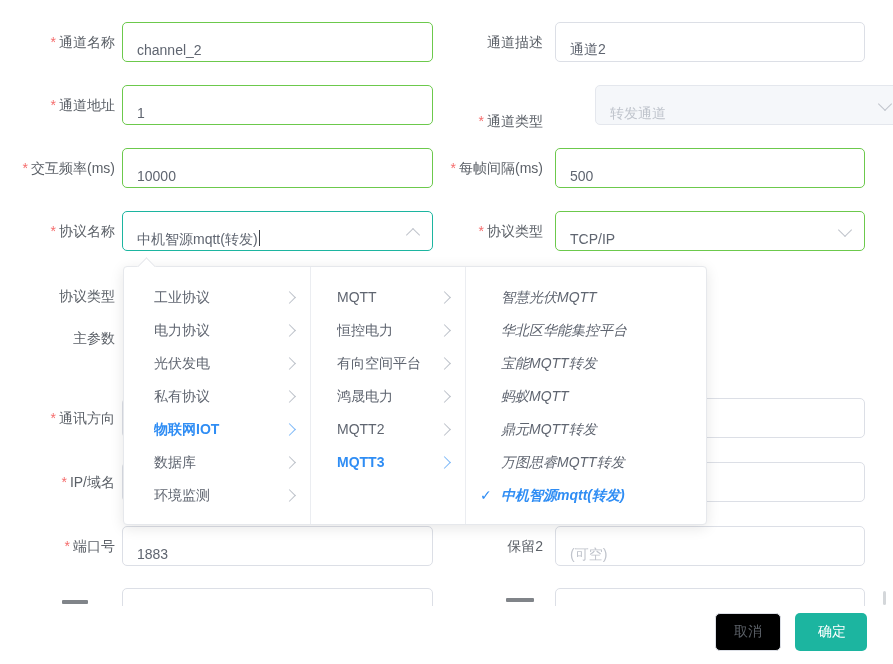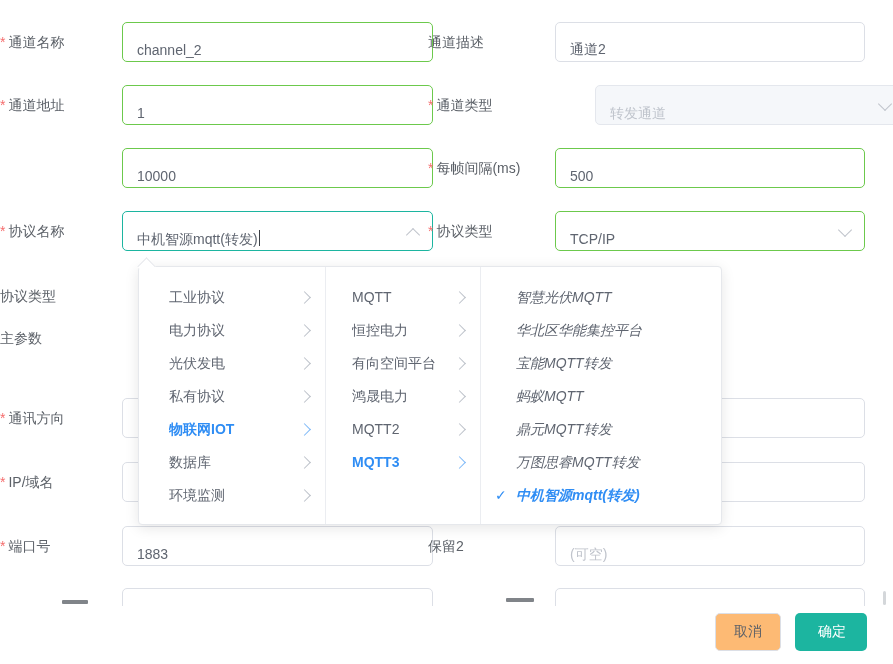--- a/index.html
+++ b/index.html
@@ -1,20 +1,20 @@
 <!DOCTYPE html>
 <html><head>
 <meta charset="utf-8">
 <style>
   html,body{margin:0;padding:0;background:#fff;}
   .screen{
     position:relative;width:893px;height:664px;background:#fff;overflow:hidden;
     font-family:"Liberation Sans","DejaVu Sans",sans-serif;font-size:14px;color:#606266;
   }
-  .lbl{position:absolute;width:115px;text-align:left;height:40px;line-height:40px;
+  .lbl{position:absolute;width:115px;text-align:right;height:40px;line-height:40px;
        color:#5c6168;white-space:nowrap;}
   .lbl .req{color:#f56c6c;margin-right:3px;}
   .lbl.left{left:0;}
   .lbl.right{left:428px;}
   .inp{position:absolute;box-sizing:border-box;height:40px;line-height:38px;background:#fff;
        border:1px solid #dcdfe6;border-radius:5px;padding:16px 30px 0 14px;font-size:14px;
        color:#5f6570;font-family:inherit;outline:none;}
   .inp.l{left:122px;width:311px;}
   .inp.r{left:555px;width:310px;}
   .inp.wide{left:122px;width:743px;}
@@ -26,21 +26,21 @@
   
   .chev{position:absolute;width:9px;height:9px;border-right:1.5px solid #c0c4cc;
         border-bottom:1.5px solid #c0c4cc;}
   .chev.down{right:14px;top:13px;transform:rotate(45deg);}
   .chev.up{right:14px;top:18px;transform:rotate(-135deg);}
   .caret{display:inline-block;width:1px;height:16px;background:#3b3f45;vertical-align:middle;
          margin-left:1px;position:relative;top:-1px;}
   
   .panel{position:absolute;left:123px;top:266px;width:584px;height:259px;background:#fff;
          border:1px solid #e6e8ec;border-radius:4px;box-shadow:0 3px 14px rgba(0,0,0,.10);
-         display:flex;z-index:10;box-sizing:border-box;margin-left:15px;}
+         display:flex;z-index:10;box-sizing:border-box;}
   .panel-arrow{position:absolute;left:140px;top:260px;width:12px;height:12px;background:#fff;
          border-left:1px solid #e6e8ec;border-top:1px solid #e6e8ec;transform:rotate(45deg);
          z-index:11;}
   .col{box-sizing:border-box;padding-top:14px;height:100%;}
   .col1{width:187px;border-right:1px solid #ebedf1;}
   .col2{width:155px;border-right:1px solid #ebedf1;}
   .col3{width:240px;font-style:italic;}
   .citem{height:33px;line-height:33px;display:flex;align-items:center;cursor:pointer;
          color:#5f6570;white-space:nowrap;}
   .col1 .citem{padding:0 16px 0 30px;}
@@ -49,44 +49,45 @@
   .citem .txt{flex:1 1 auto;overflow:hidden;}
   .citem.active{color:#2f8df4;font-weight:bold;}
   .cchev{width:8px;height:8px;border-right:1.4px solid #bcc1c9;border-top:1.4px solid #bcc1c9;
          transform:rotate(45deg);flex:0 0 auto;margin-left:10px;}
   .citem.active .cchev{border-color:#7db8f7;}
   .check{display:inline-block;width:21px;flex:0 0 auto;color:#2f8df4;font-weight:bold;}
   
   .footer{position:absolute;left:0;top:606px;width:893px;height:58px;background:#fff;z-index:20;}
   .btn{position:absolute;box-sizing:border-box;height:38px;border-radius:5px;font-size:14px;
        font-family:inherit;cursor:pointer;}
-  .btn.cancel{left:715px;top:7px;width:66px;background:#fdba74;border:1px solid #dcdfe6;color:#5c6168;}
+  .btn.cancel{left:715px;top:7px;width:66px;background:#000000;border:1px solid #dcdfe6;color:#5c6168;}
   .btn.confirm{left:795px;top:7px;width:72px;background:#1cb5a0;border:none;color:#fff;padding-left:8px;}
   .frag{position:absolute;background:#6a6e74;border-radius:1px;opacity:.85;}
   .sb-thumb{position:absolute;left:883px;top:591px;width:3px;height:14px;background:#d4d7da;
          border-radius:2px;z-index:25;}
 </style>
 </head>
 <body>
 
 <div class="screen">
 
   <div class="lbl left" style="top:22px"><span class="req">*</span><span>通道名称</span></div>
   <input class="inp l green" style="top: 22px;" value="channel_2">
   <div class="lbl right" style="top:22px"><span>通道描述</span></div>
   <input class="inp r" style="top: 22px;" value="通道2">
 
   <div class="lbl left" style="top:85px"><span class="req">*</span><span>通道地址</span></div>
   <input class="inp l green" style="top: 85px;" value="1">
-  <div class="lbl right" style="top:85px"><span class="req">*</span><span>通道类型</span></div>
+  <div class="lbl right" style="top:101px"><span class="req">*</span><span>通道类型</span></div>
   <div class="inp r disabled selectbox" style="top:85px">
     <span>转发通道</span>
     <span class="chev down"></span>
   </div>
 
+  <div class="lbl left" style="top:148px"><span class="req">*</span><span>交互频率(ms)</span></div>
   <input class="inp l green" style="top: 148px;" value="10000">
   <div class="lbl right" style="top:148px"><span class="req">*</span><span>每帧间隔(ms)</span></div>
   <input class="inp r green" style="top: 148px;" value="500">
 
   <div class="lbl left" style="top:211px"><span class="req">*</span><span>协议名称</span></div>
   <div class="inp l focus selectbox" style="top:211px">
     <span>中机智源mqtt(转发)</span>
       <span class="caret"></span>
     <span class="chev up"></span>
   </div>

